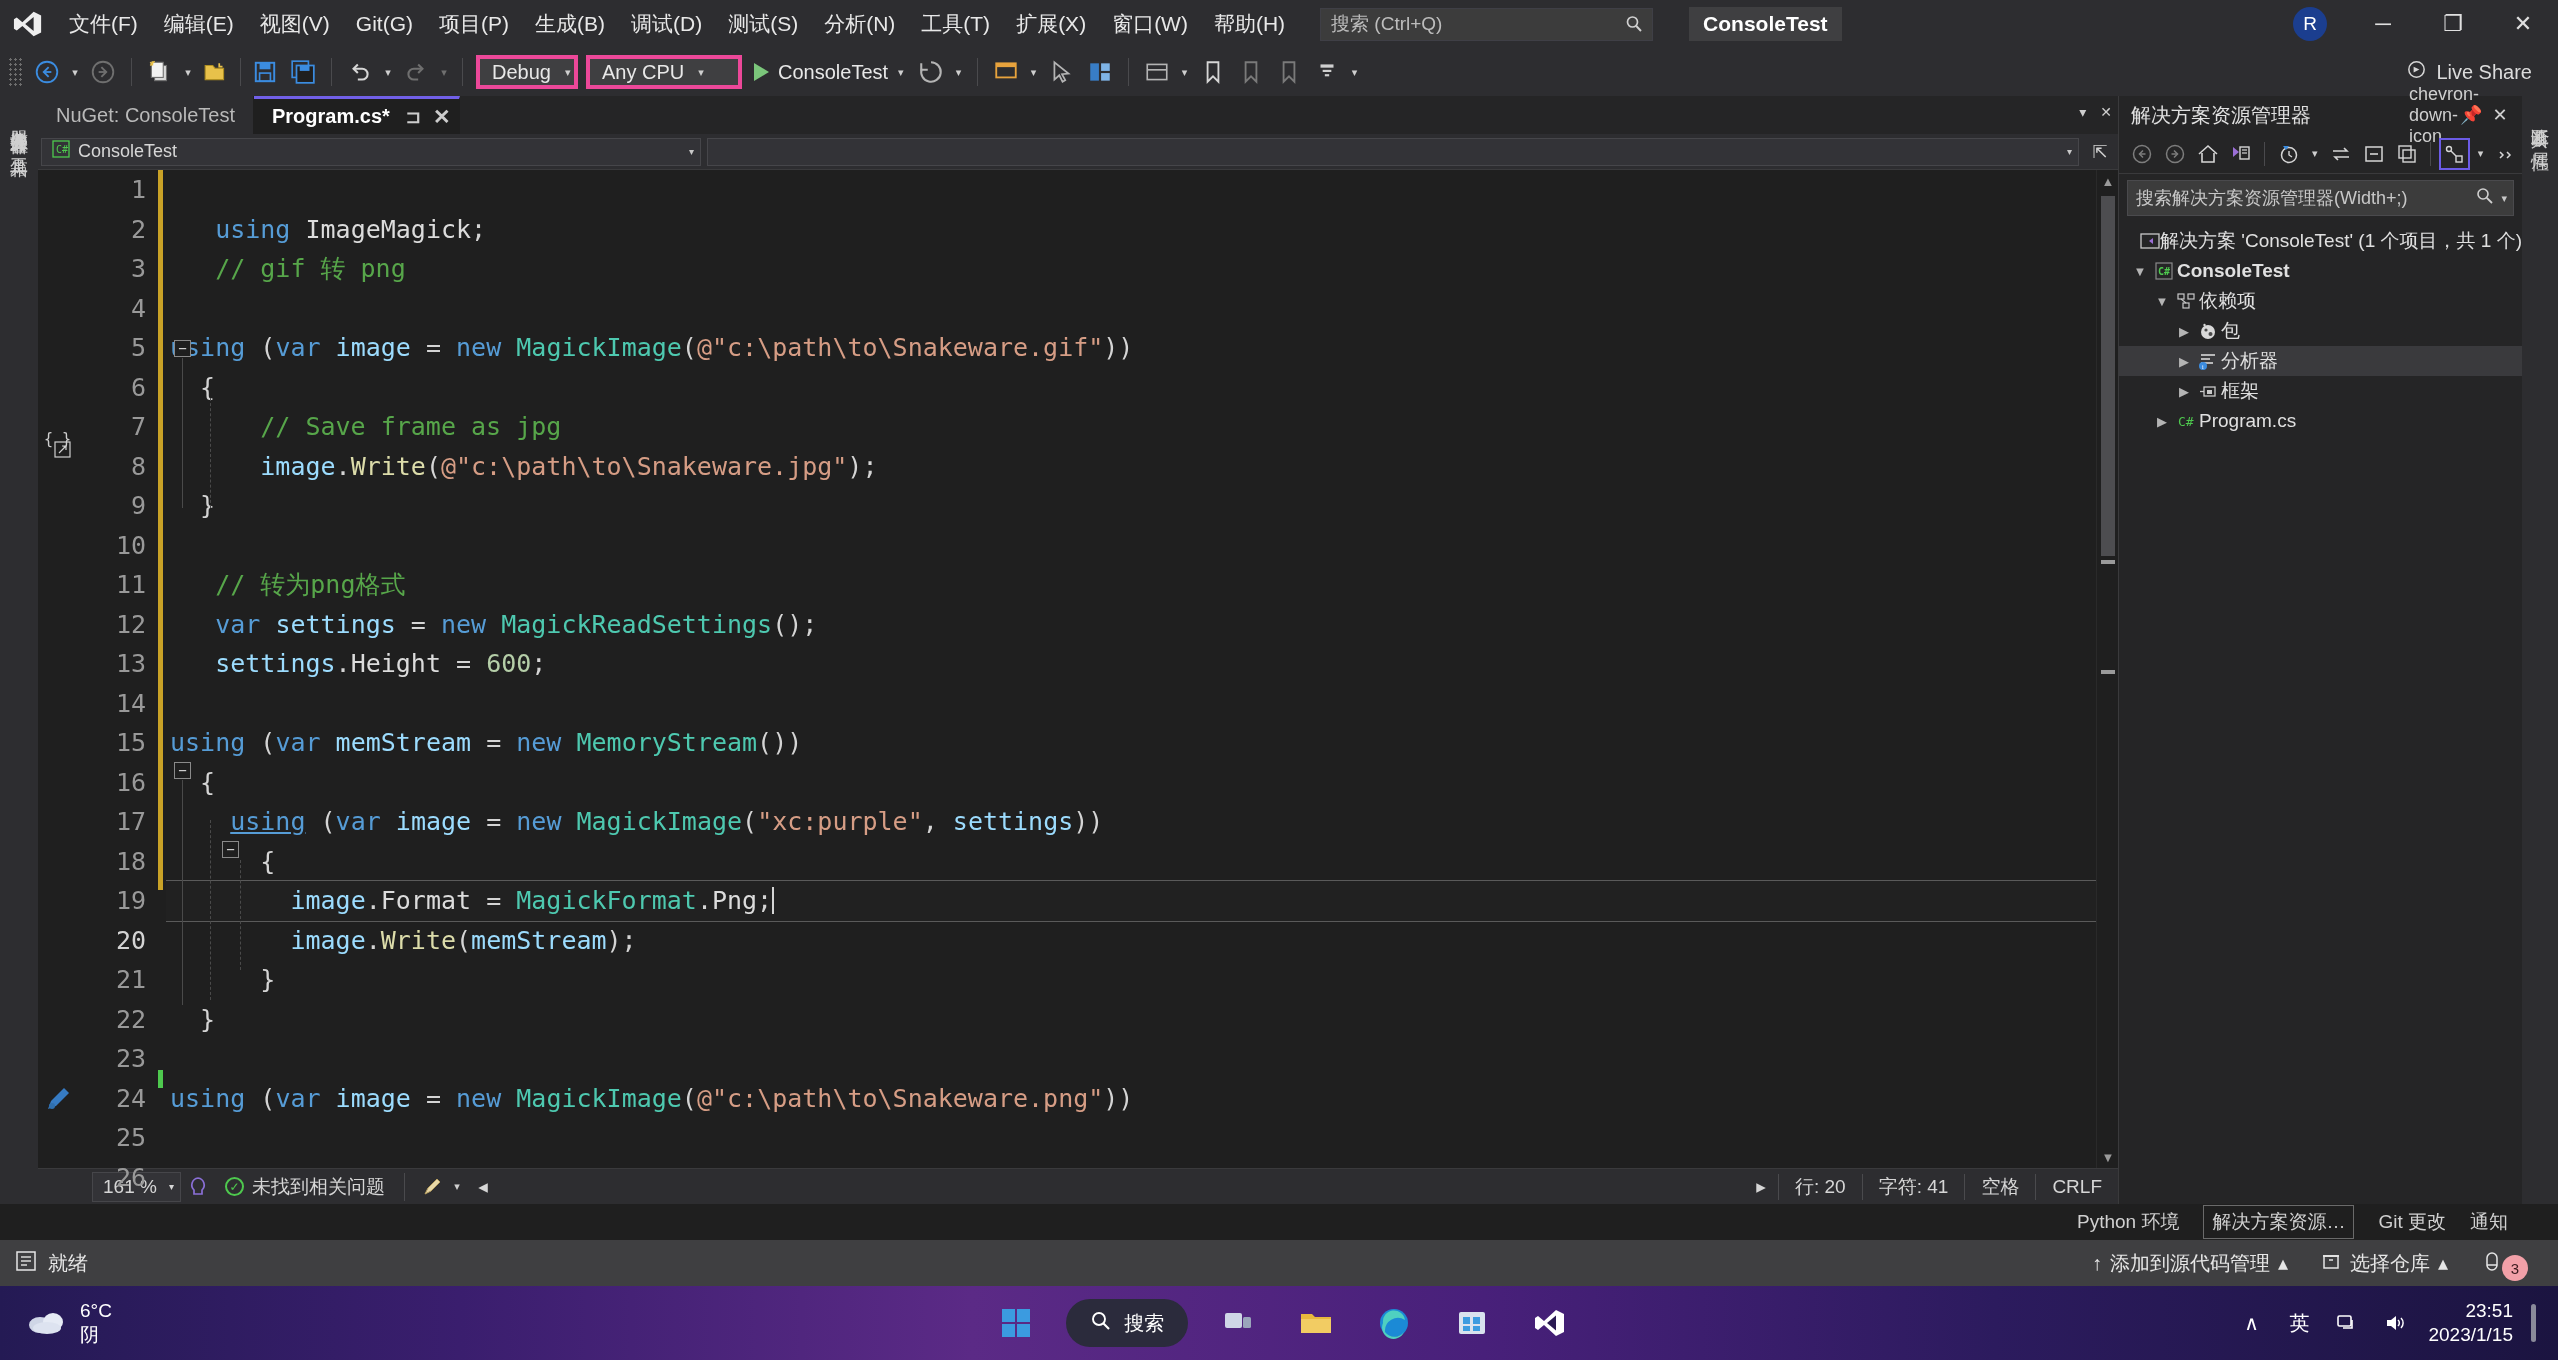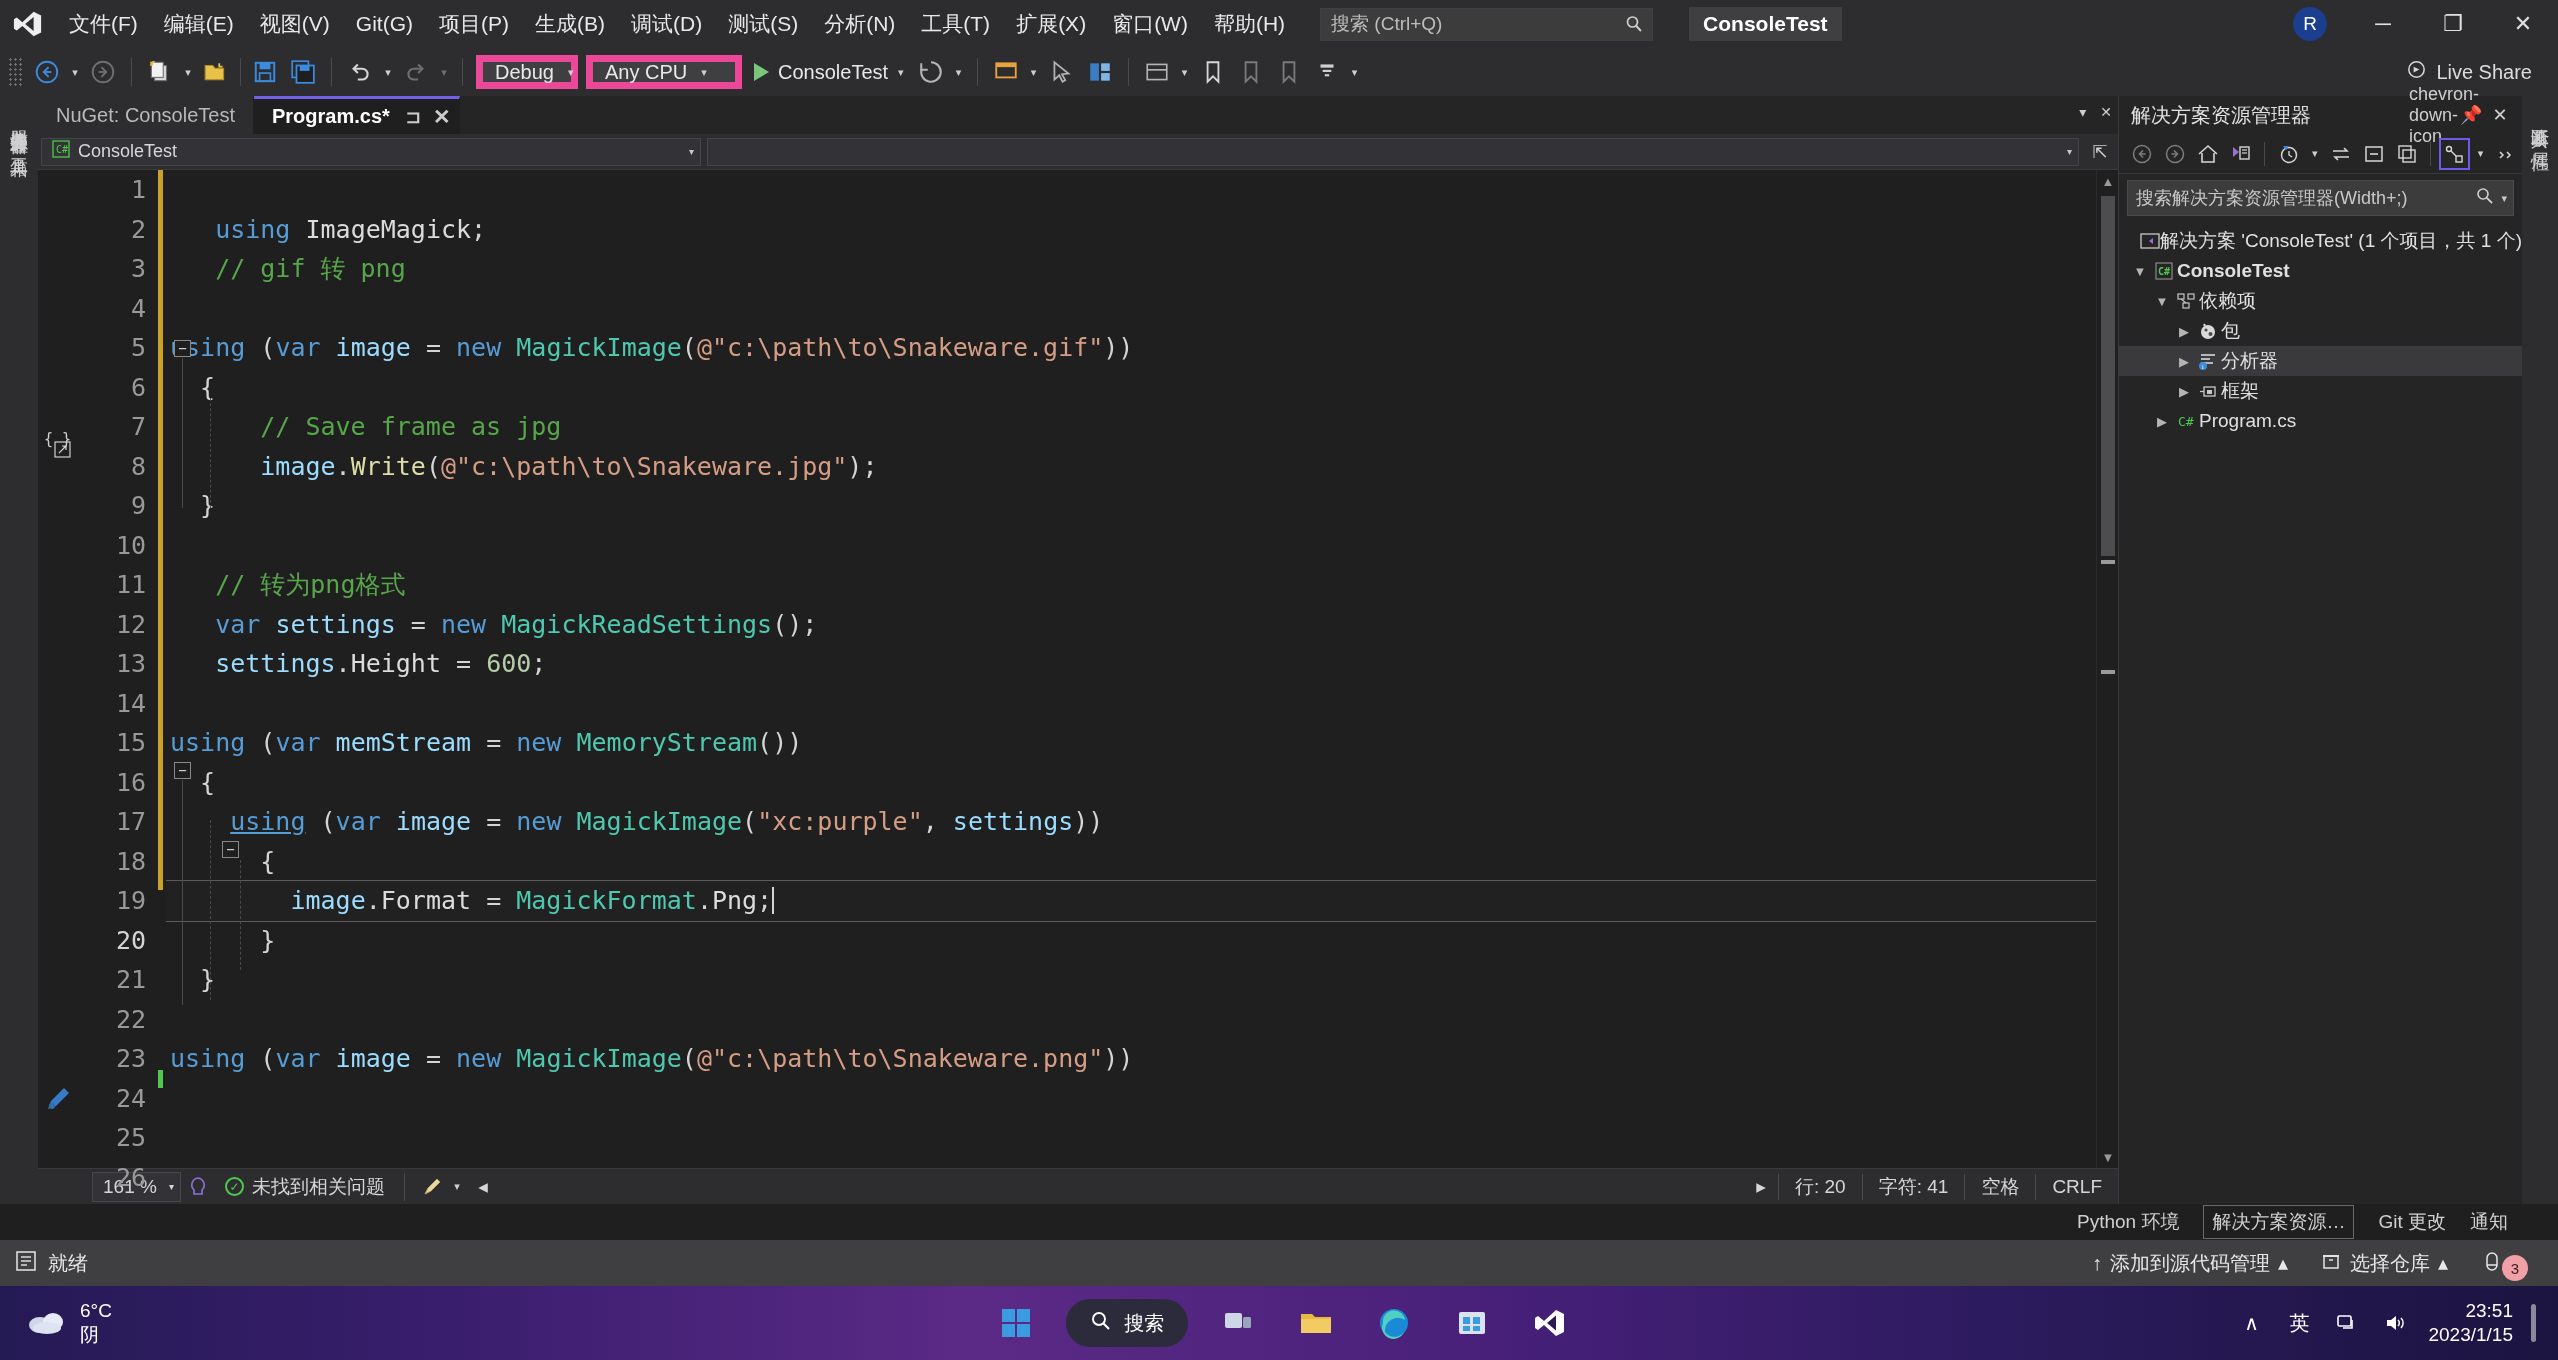--- a/index.html
+++ b/index.html
@@ -36,21 +36,21 @@
   
   .toolbar{ height:48px; background:#2d2d30; display:flex; align-items:center; flex:0 0 48px; padding-left:4px; }
   .grip{ width:14px; height:30px; margin:0 6px 0 4px;
     background-image:radial-gradient(circle, #6e6e6e 1.1px, transparent 1.2px);
     background-size:5px 5px; }
   .tb{ width:38px; height:38px; display:flex; align-items:center; justify-content:center; }
   .tb svg{ width:26px; height:26px; }
   .caret{ width:18px; height:38px; display:flex; align-items:center; justify-content:center; color:#cfcfcf; font-size:11px; }
   .sep{ width:1px; height:28px; background:#4a4a4d; margin:0 9px; }
   .combo{
-    height:34px; background:#3f3f41; border:7px solid #ec4899; display:flex; align-items:center;
+    height:34px; background:#3f3f41; border:4px solid #ec4899; display:flex; align-items:center;
     padding:0 6px 0 12px; color:#e8e8e8; font-size:20px; margin:0 4px;
   }
   .combo .cv{ white-space:nowrap; }
   .combo .cc{ margin-left:14px; color:#cfcfcf; font-size:11px; }
   .combo.debug{ width:102px; }
   .combo.cpu{ width:156px; }
   .runbtn{ display:flex; align-items:center; height:38px; padding:0 8px; }
   .runbtn .tri{ width:0;height:0;border-left:15px solid #7bc67b;border-top:9px solid transparent;border-bottom:9px solid transparent; margin-right:9px;}
   .runbtn .rl{ font-size:20px; color:#e8e8e8; }
   .runbtn .cc{ margin-left:10px; color:#cfcfcf; font-size:11px; }
@@ -486,20 +486,21 @@
           <div class="cl">&nbsp;</div>
           <div class="cl"><span class="cm">&nbsp;&nbsp;&nbsp;// 转为png格式</span></div>
           <div class="cl">&nbsp;&nbsp;&nbsp;<span class="kw">var</span> <span class="pn">settings</span> <span class="op">=</span> <span class="kw">new</span> <span class="ty">MagickReadSettings</span><span class="op">();</span></div>
           <div class="cl">&nbsp;&nbsp;&nbsp;<span class="pn">settings</span><span class="op">.</span><span class="nm">Height</span> <span class="op">=</span> <span class="num">600</span><span class="op">;</span></div>
           <div class="cl">&nbsp;</div>
           <div class="cl"><span class="kw">using</span> <span class="op">(</span><span class="kw">var</span> <span class="pn">memStream</span> <span class="op">=</span> <span class="kw">new</span> <span class="ty">MemoryStream</span><span class="op">())</span></div>
           <div class="cl">&nbsp;&nbsp;<span class="op">{</span></div>
           <div class="cl">&nbsp;&nbsp;&nbsp;&nbsp;<span class="kw" style="text-decoration:underline">using</span> <span class="op">(</span><span class="kw">var</span> <span class="pn">image</span> <span class="op">=</span> <span class="kw">new</span> <span class="ty">MagickImage</span><span class="op">(</span><span class="st">"xc:purple"</span><span class="op">,</span> <span class="pn">settings</span><span class="op">))</span></div>
           <div class="cl">&nbsp;&nbsp;&nbsp;&nbsp;&nbsp;&nbsp;<span class="op">{</span></div>
           <div class="cl highlight">&nbsp;&nbsp;&nbsp;&nbsp;&nbsp;&nbsp;&nbsp;&nbsp;<span class="pn">image</span><span class="op">.</span><span class="nm">Format</span> <span class="op">=</span> <span class="ty">MagickFormat</span><span class="op">.</span><span class="nm">Png</span><span class="op">;</span><span class="caret-bar"></span></div>
+          <div class="cl">&nbsp;&nbsp;&nbsp;&nbsp;&nbsp;&nbsp;&nbsp;&nbsp;<span class="pn">image</span><span class="op">.</span><span class="mt">Write</span><span class="op">(</span><span class="pn">memStream</span><span class="op">);</span></div>
           <div class="cl">&nbsp;&nbsp;&nbsp;&nbsp;&nbsp;&nbsp;<span class="op">}</span></div>
           <div class="cl">&nbsp;&nbsp;<span class="op">}</span></div>
           <div class="cl">&nbsp;</div>
           <div class="cl"><span class="kw">using</span> <span class="op">(</span><span class="kw">var</span> <span class="pn">image</span> <span class="op">=</span> <span class="kw">new</span> <span class="ty">MagickImage</span><span class="op">(</span><span class="st">@"c:\path\to\Snakeware.png"</span><span class="op">))</span></div>
         </div>
 
         <div class="vscroll">
           <div class="up">▲</div>
           <div class="thumb" style="top:26px; height:360px;"></div>
           <div class="mark" style="top:390px"></div>

